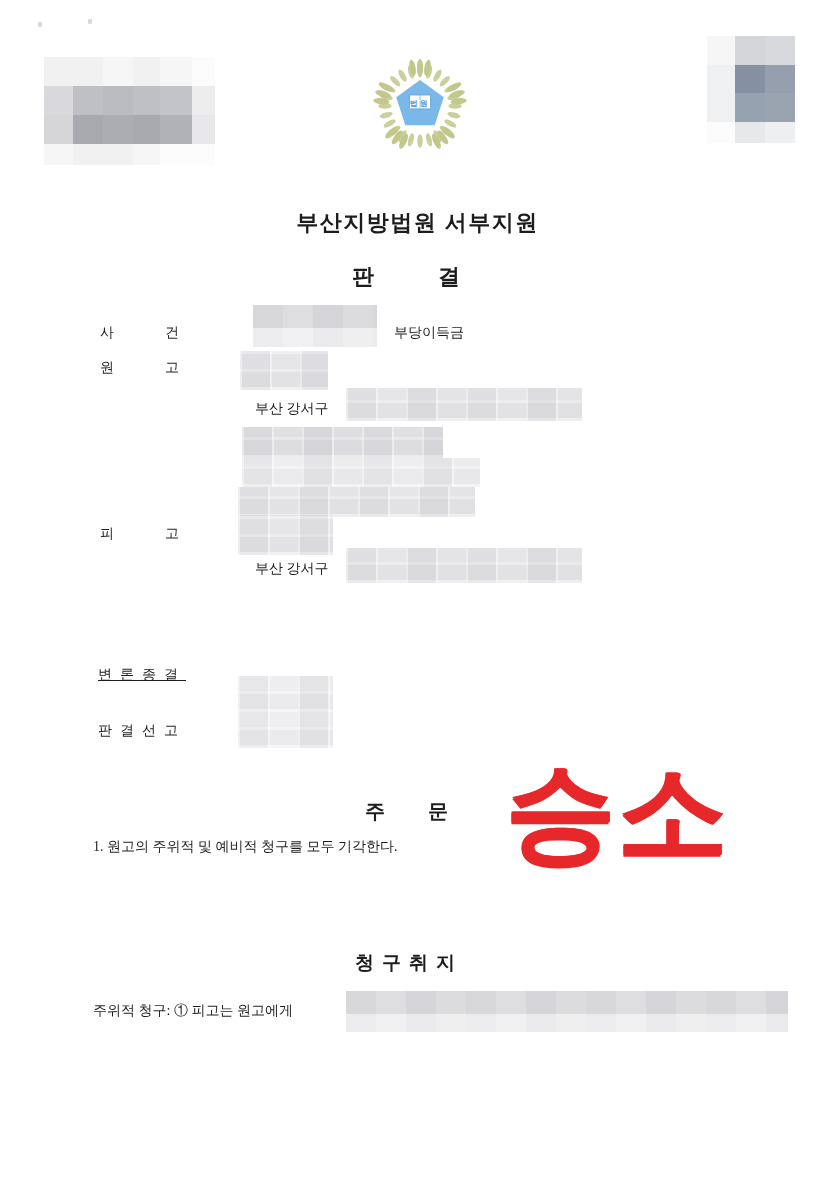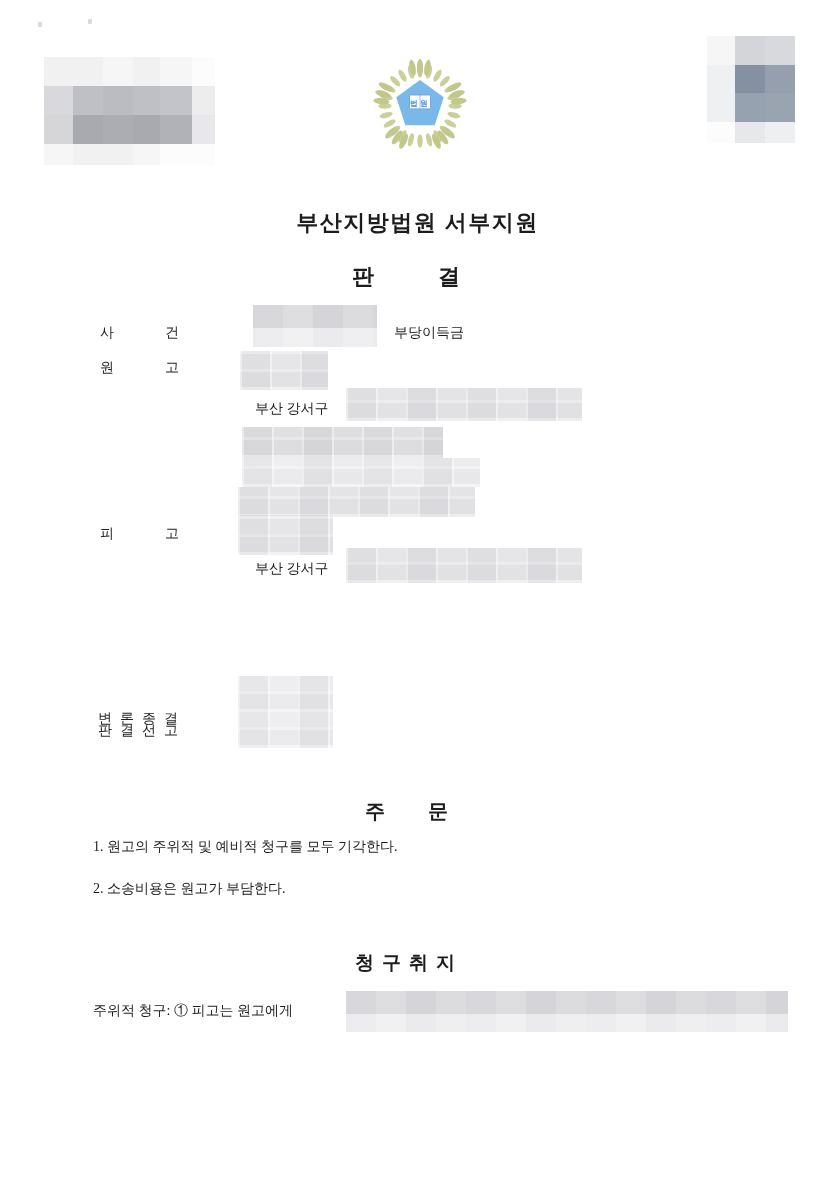--- a/index.html
+++ b/index.html
@@ -187,28 +187,28 @@
   <div class="redact redact--faint" style="left:242px;top:458px;width:238px;height:29px;"></div>
   <div class="redact" style="left:238px;top:487px;width:237px;height:30px;"></div>
 
   <div class="abs body-text label2" style="left:100px;top:523px;">피고</div>
   <div class="redact" style="left:238px;top:515px;width:95px;height:40px;"></div>
 
   <div class="abs body-text" style="left:255px;top:558px;">부산 강서구</div>
   <div class="redact" style="left:346px;top:548px;width:236px;height:35px;"></div>
 
 
-  <div class="abs body-text label4" style="left:98px;top:708px;">변론종결</div>
+  <div class="abs body-text label4" style="left:98px;top:664px;text-decoration:underline;">변론종결</div>
   <div class="redact redact--faint" style="left:238px;top:676px;width:95px;height:36px;"></div>
   <div class="abs body-text label4" style="left:98px;top:720px;">판결선고</div>
   <div class="redact redact--faint" style="left:238px;top:712px;width:95px;height:36px;"></div>
 
   <div class="abs heading sec-heading-jumun">주문</div>
+  <div class="abs stamp">승소</div>
   <div class="abs body-text" style="left:93px;top:836px;">1. 원고의 주위적 및 예비적 청구를 모두 기각한다.</div>
-  <div class="abs body-text" style="left:93px;top:878px;">2. 소송비용은 원고가 부담한다.</div>
 
   <div class="abs heading sec-heading-claim">청구취지</div>
   <div class="abs body-text" style="left:93px;top:1000px;">주위적 청구: ① 피고는 원고에게</div>
   <div class="redact redact--twotone" style="left:346px;top:991px;width:442px;height:41px;"></div>
 
   <div id="bottom-band">
     <div class="band-left-light"></div>
     <div class="band-dark-cluster"></div>
     <div class="band-bottom-left"></div>
   </div>

